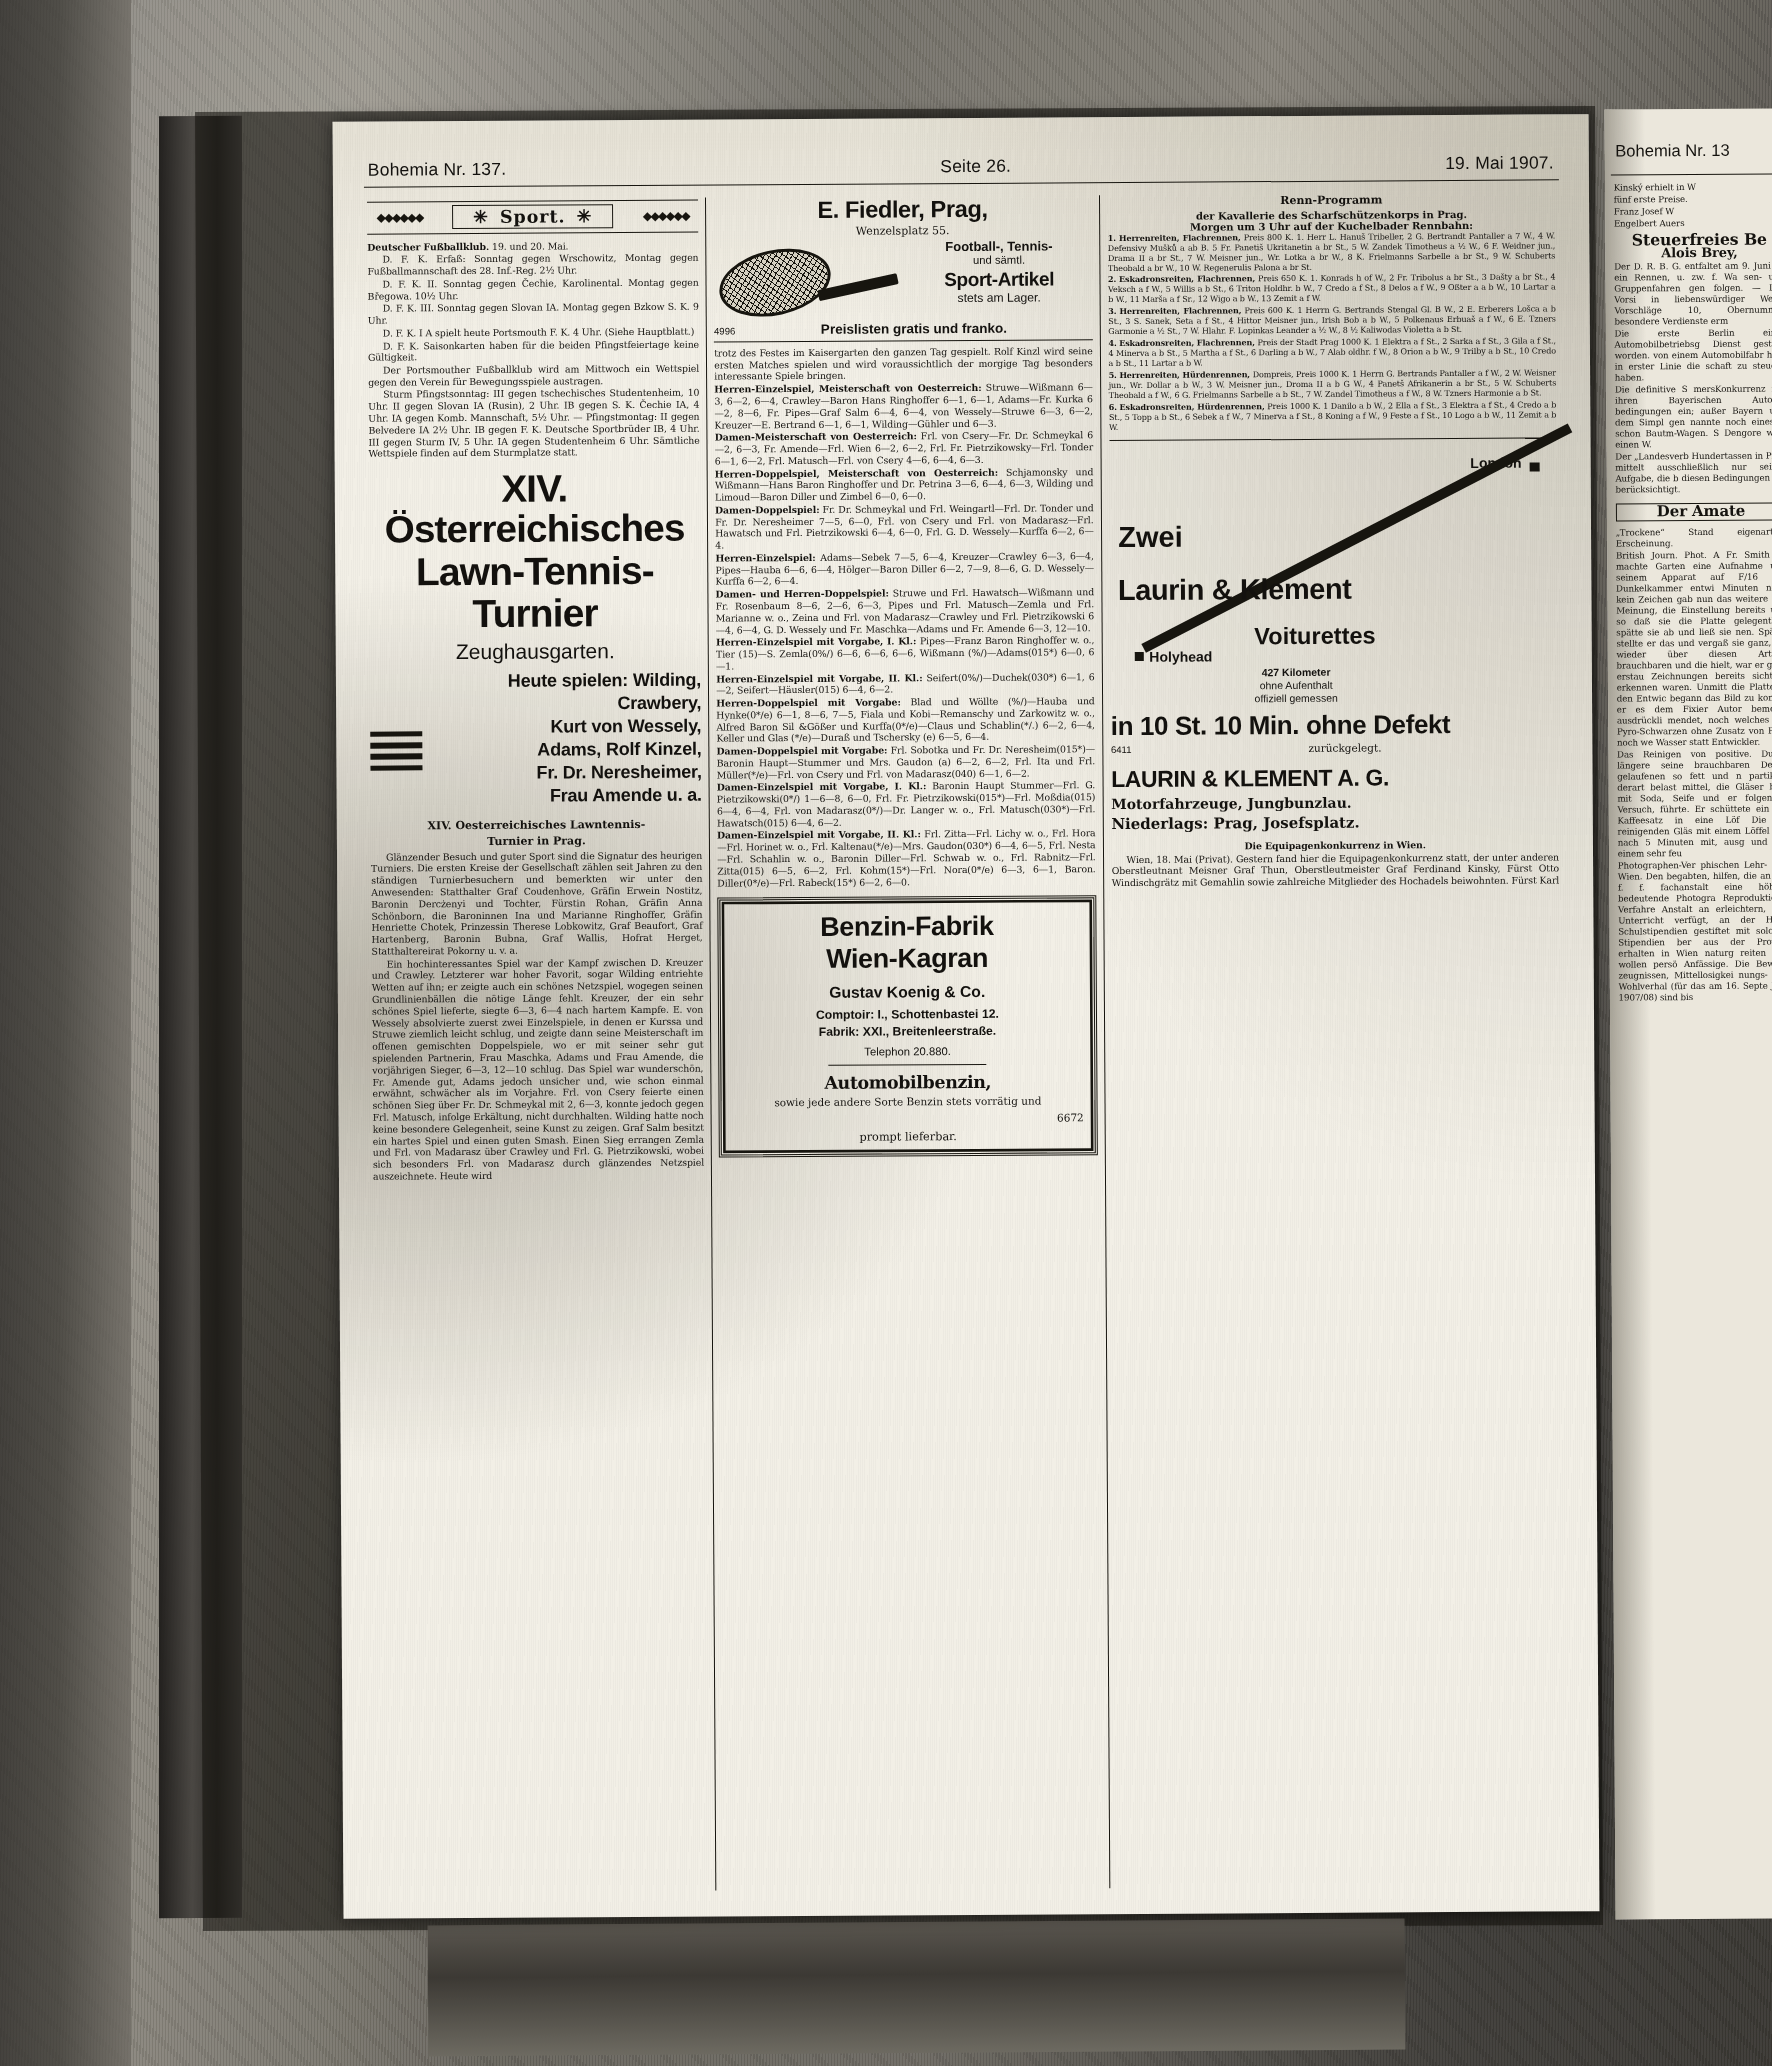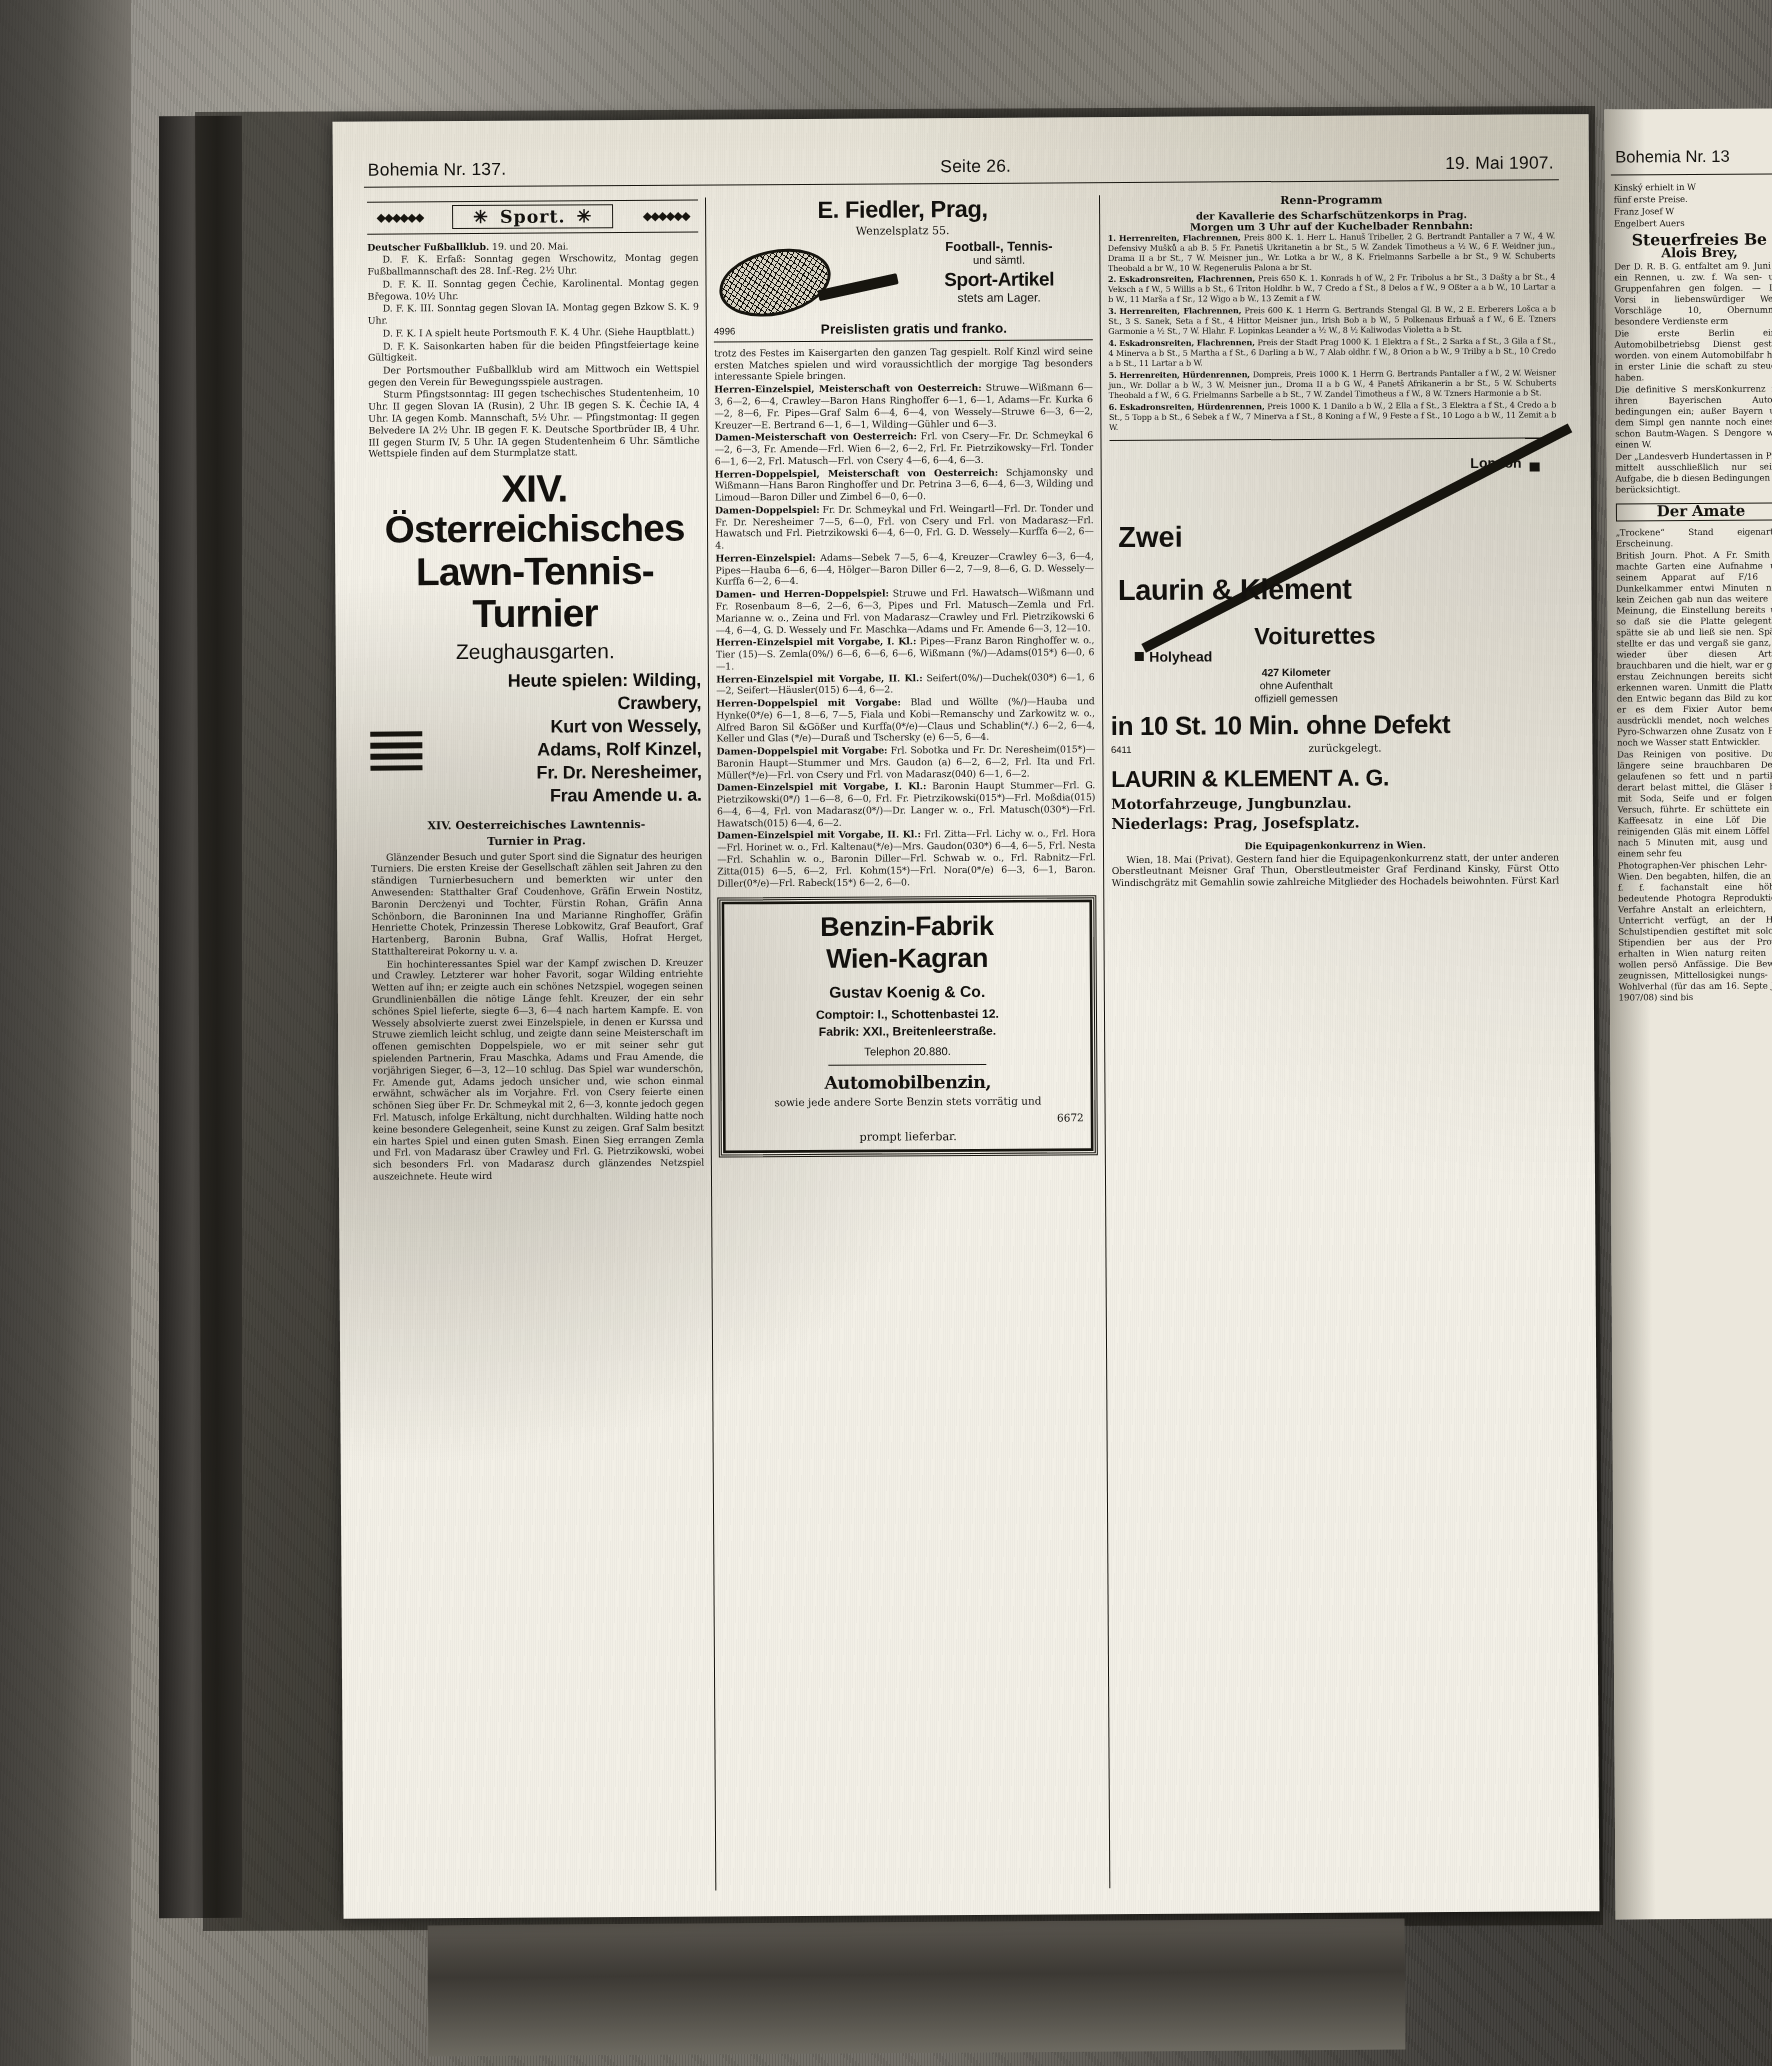--- a/index.html
+++ b/index.html
@@ -227,21 +227,21 @@
   .ad-lk .voit{position:absolute;left:144px;top:177px;font-family:"Liberation Sans",sans-serif;font-weight:bold;font-size:23.6px;}
   .ad-lk .km{position:absolute;left:144px;bottom:3.5px;font-family:"Liberation Sans",sans-serif;font-size:10.5px;line-height:13px;text-align:center;}
   .ad-lk .defekt{font-family:"Liberation Sans",sans-serif;font-weight:bold;font-size:26px;letter-spacing:-0.4px;margin-top:1.7px;}
   .ad-lk .zurueck{font-family:"DejaVu Serif",serif;font-size:10.5px;text-align:center;margin-top:0.9px;}
   .ad-lk .num{font-size:9.6px;font-family:"Liberation Sans",sans-serif;}
   .ad-lk .firm{font-family:"Liberation Sans",sans-serif;font-weight:bold;font-size:23px;margin-top:11.3px;letter-spacing:-0.4px;}
   .ad-lk .firm2{font-family:"DejaVu Serif",serif;font-weight:bold;font-size:14px;margin-top:2.6px;}
   .ad-lk .firm3{font-family:"DejaVu Serif",serif;font-weight:bold;font-size:15px;margin-top:3.5px;}
 
   
-  .rp-head{position:absolute;left:10.5px;top:38px;font-family:"Liberation Sans",sans-serif;font-size:16.6px;}
+  .rp-head{position:absolute;left:10.5px;top:32px;font-family:"Liberation Sans",sans-serif;font-size:16.6px;}
   .rp-rule{position:absolute;left:6.1px;right:4.4px;top:65px;border-top:1.3px solid #17150f;}
   .rp-body{position:absolute;left:8.7px;right:3.5px;top:73px;}
   .rp-banner{border:1.3px solid #17150f;padding:2.6px 4.4px;text-align:center;font-family:"DejaVu Serif",serif;font-weight:bold;font-size:15px;margin:7.9px 0 6.1px 0;}
 
   .hl{font-family:"DejaVu Serif",serif;font-weight:bold;font-size:11px;text-align:center;margin:5.2px 0 2.6px 0;}
   .hl2{font-family:"DejaVu Serif",serif;font-weight:bold;font-size:10px;}
 </style>
 </head>
 <body>
 

